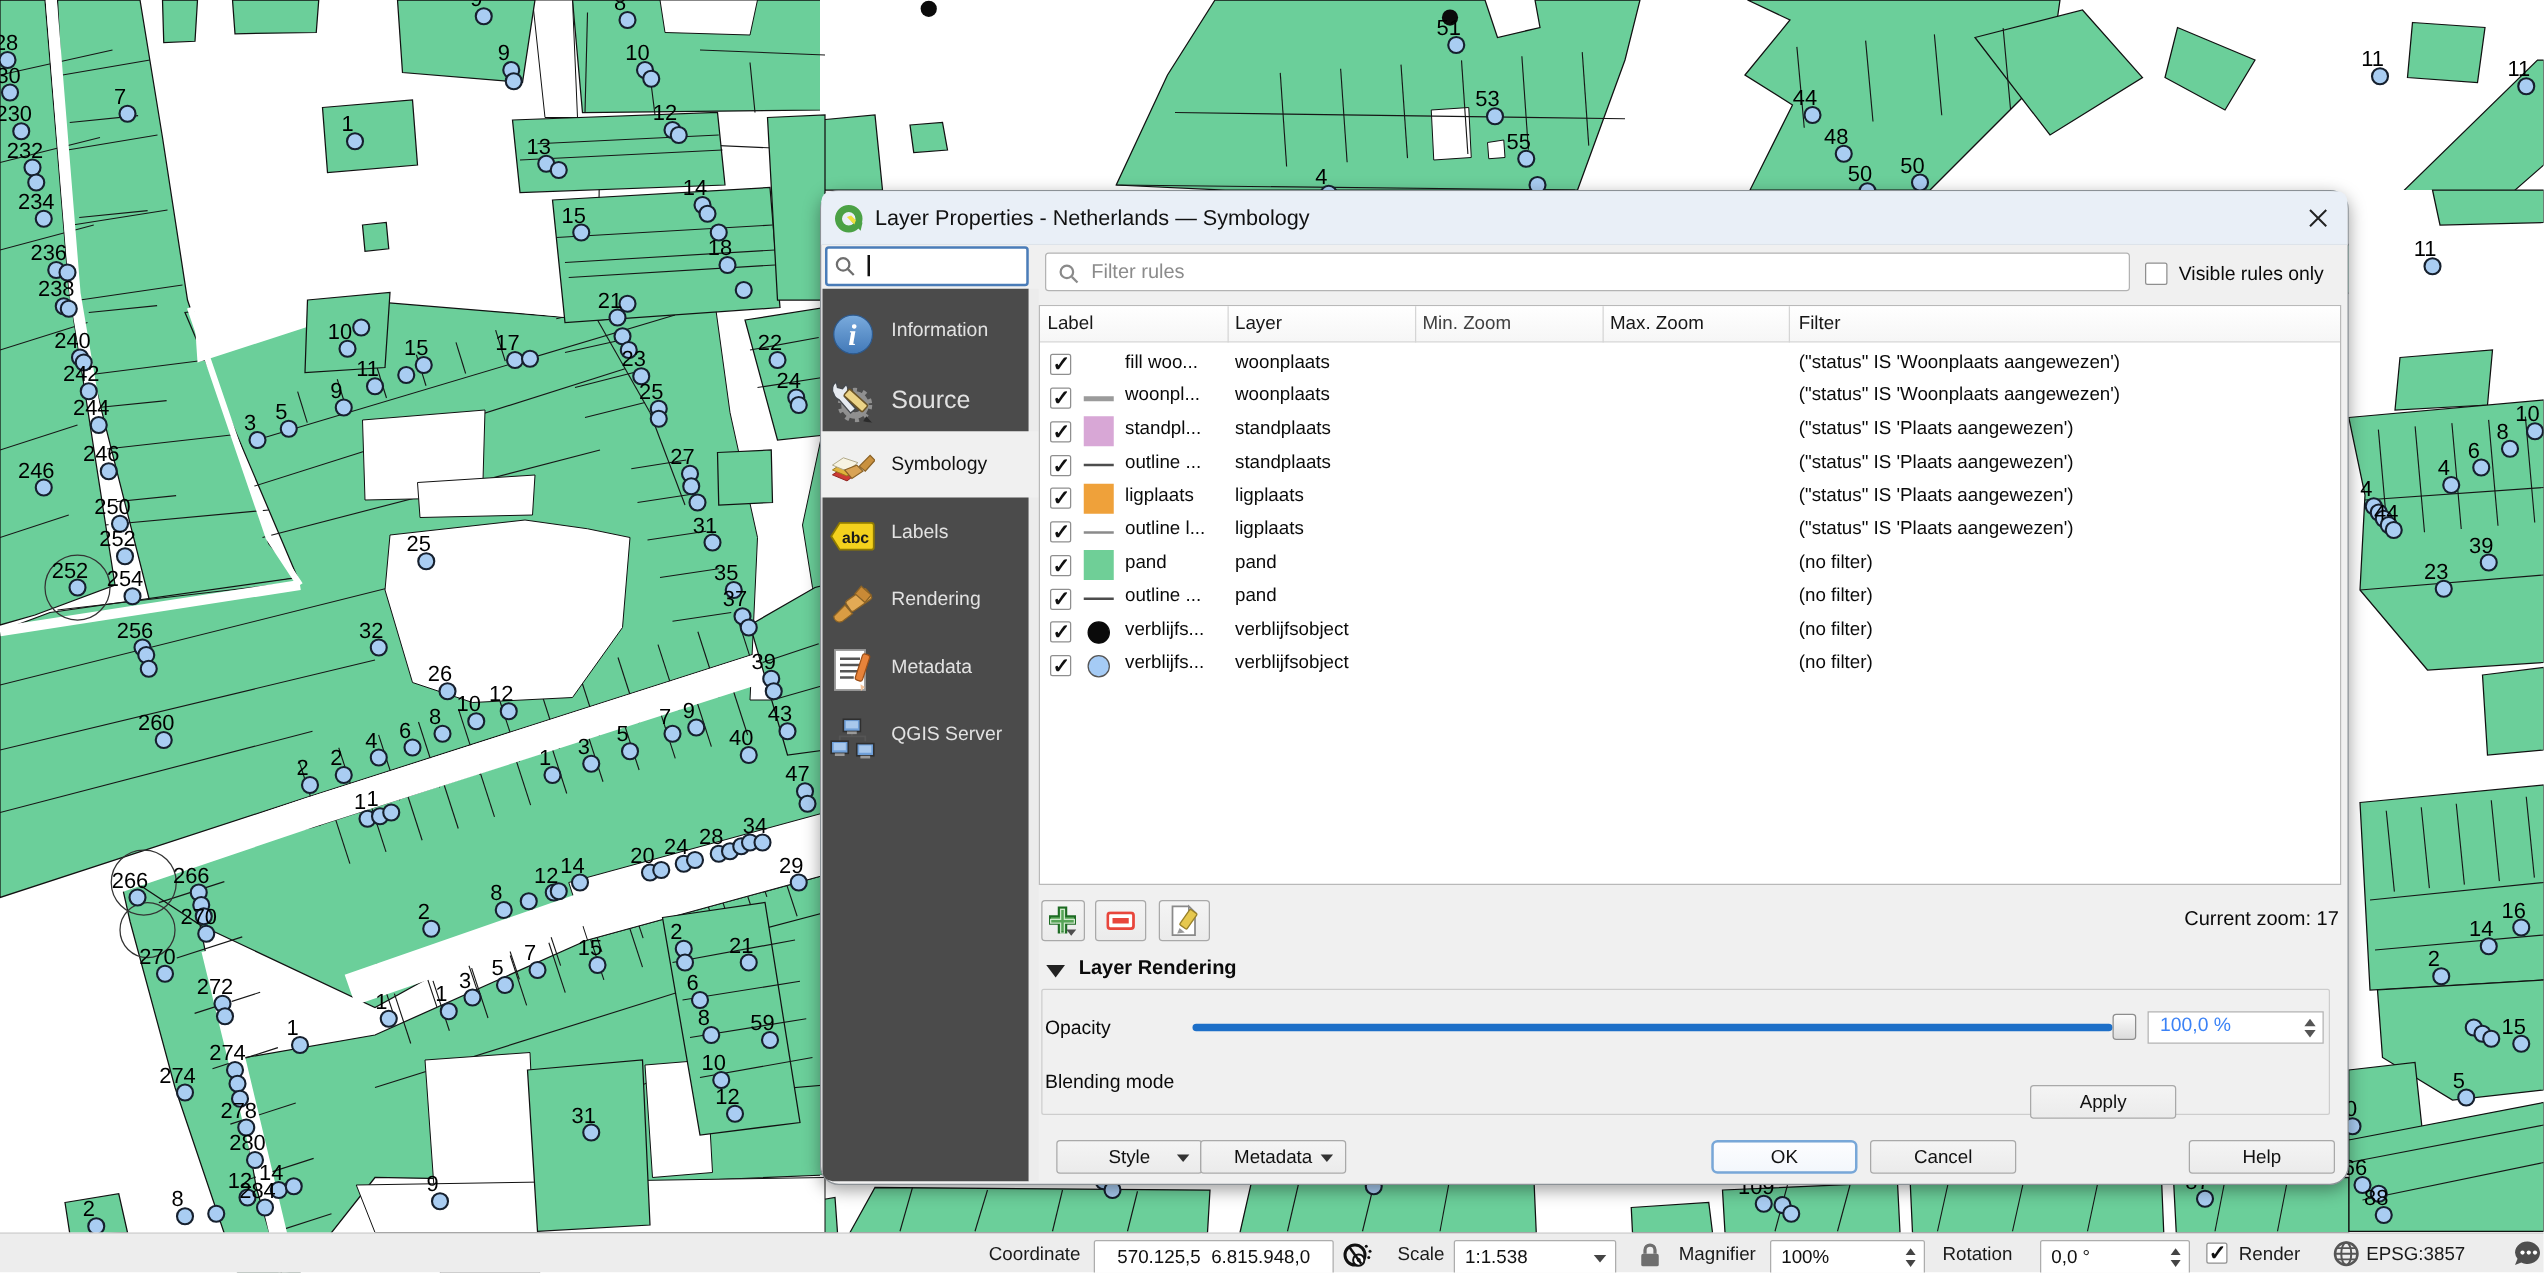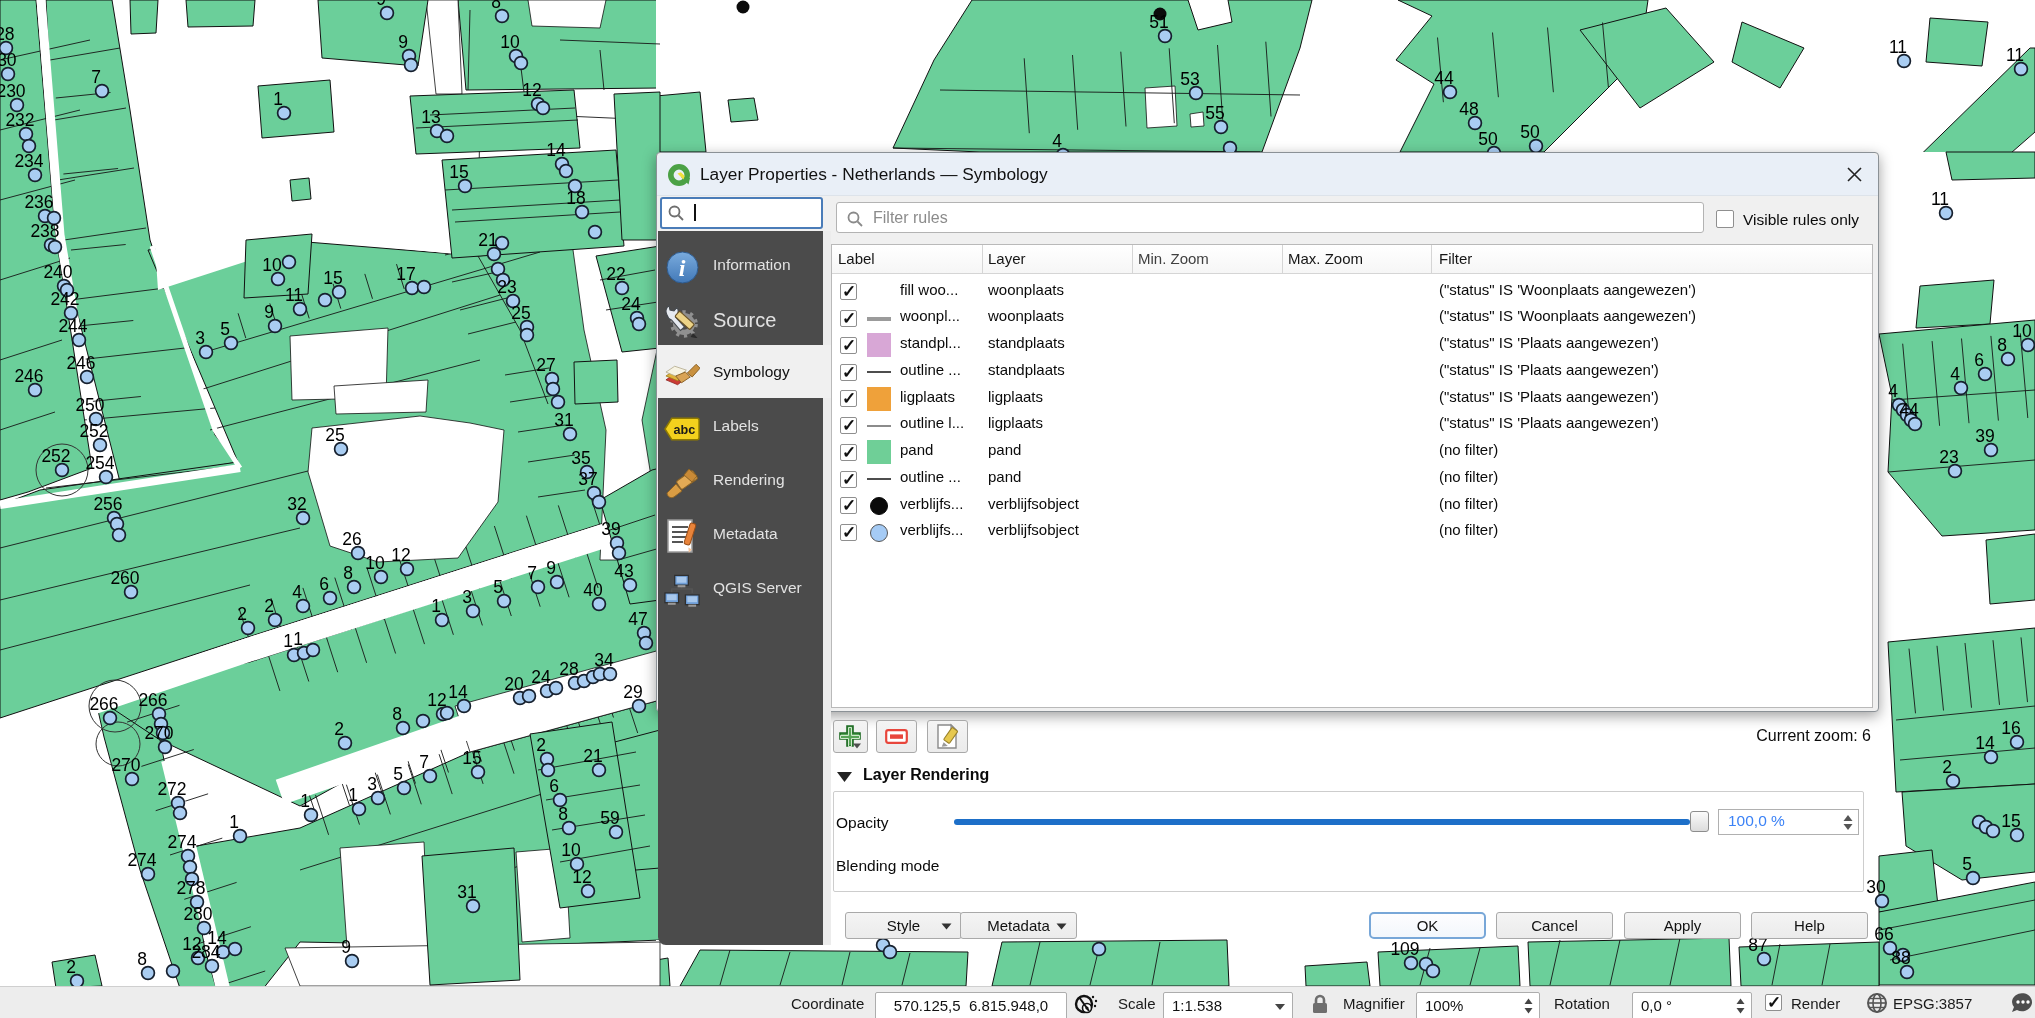--- a/index.html
+++ b/index.html
@@ -632,21 +632,21 @@
       </svg>
   <div class="sbtx" style="left:1893px">EPSG:3857</div>
   <svg style="position:absolute;left:2010px;top:5px" width="24" height="23" viewBox="0 0 24 23">
         <path d="M2,10 a10,9 0 1 1 5,8 l-5,2 2,-5 a9,9 0 0 1 -2,-5z" fill="#4e4e4e"></path>
         <circle cx="8" cy="10" r="1.7" fill="#fff"></circle>
         <circle cx="13" cy="10" r="1.7" fill="#fff"></circle>
         <circle cx="18" cy="10" r="1.7" fill="#fff"></circle>
       </svg>
 </div>
 
-<div style="position:absolute;left:656px;top:152px;width:1223px;height:560px;background:#f0f0f0;border:1px solid #8b9196;border-radius:4px;box-shadow:0 4px 14px rgba(0,0,0,0.38)">
+<div style="position:absolute;left:656px;top:152px;width:1223px;height:796px;background:#f0f0f0;border:1px solid #8b9196;border-radius:15px;box-shadow:0 4px 14px rgba(0,0,0,0.38)">
 
   <div style="position:absolute;left:0;top:0;width:100%;height:43px;background:#e9eff7;border-radius:8px 8px 0 0;border-bottom:1px solid #dde3ea"></div>
   <svg style="position:absolute;left:11px;top:11px" width="23" height="23" viewBox="0 0 23 23">
         <circle cx="11" cy="11" r="8.2" fill="none" stroke="#4ba145" stroke-width="5.6"></circle>
         <path d="M13,13 L20.5,20.5 L22,14 Z" fill="#4ba145"></path>
         <path d="M9.5,9.5 l6,6 1.2,-3.4 -3.8,-3.8z" fill="#f0e13c"></path>
       </svg>
   <div style="position:absolute;left:43px;top:11px;font-size:17.3px;color:#111">Layer Properties - Netherlands — Symbology</div>
   <svg style="position:absolute;left:1190px;top:14px" width="15" height="15">
         <path d="M1,1 L14,14 M14,1 L1,14" stroke="#222" stroke-width="1.6"></path>
@@ -864,21 +864,21 @@
         <rect x="1.2" y="1.2" width="20.6" height="12.6" rx="2" fill="#fff" stroke="#e8463c" stroke-width="2.2"></rect>
         <rect x="5" y="5.4" width="13" height="4.4" fill="#e8463c"></rect>
       </svg>
   <div class="btn" style="left:270px;top:567px;width:41px;height:33px"></div>
   <svg style="position:absolute;left:279px;top:570px" width="24" height="27" viewBox="0 0 24 27">
         <path d="M2,2 h13 l5,5 v18 h-18z" fill="#fff" stroke="#8a8a8a" stroke-width="1.4"></path>
         <path d="M15,2 l5,5 h-5z" fill="#e0e0e0" stroke="#8a8a8a" stroke-width="1.2"></path>
         <rect x="11.5" y="5" width="7" height="15" rx="1" transform="rotate(35 15 12)" fill="#e6c84e" stroke="#99812a" stroke-width="1.1"></rect>
         <path d="M7.5,19.5 l4.5,3.2 -6,1.4z" fill="#9a9a9a" transform="rotate(5 9 21)"></path>
       </svg>
-  <div style="position:absolute;right:7px;top:574px;font-size:16px;color:#0a0a0a">Current zoom: 6</div>
+  <div style="position:absolute;right:7px;top:574px;font-size:16px;color:#0a0a0a">Current zoom: 17</div>
 
   <svg style="position:absolute;left:179px;top:617px" width="17" height="13">
         <path d="M1,2 L16,2 L8.5,12z" fill="#222"></path>
       </svg>
   <div style="position:absolute;left:206px;top:613px;font-size:16px;font-weight:bold;color:#0a0a0a">Layer Rendering</div>
   <div style="position:absolute;left:176px;top:638px;width:1031px;height:101px;border:1px solid #cdcdcd;border-radius:2px"></div>
 
   <div style="position:absolute;left:179px;top:661px;font-size:15.5px;color:#0a0a0a">Opacity</div>
   <div style="position:absolute;left:297px;top:666px;width:736px;height:6px;background:#1d6fc8;border-radius:3px"></div>
   <div style="position:absolute;left:1033px;top:658px;width:19px;height:21px;background:linear-gradient(#fbfbfb,#dcdcdc);border:1px solid #8d8d8d;border-radius:3px"></div>
@@ -896,16 +896,16 @@
           <path d="M0.5,0.5 L10.5,0.5 L5.5,6.5z" fill="#333"></path>
         </svg>
   </div>
   <div class="btn" style="left:303px;top:759px;width:117px">Metadata
     <svg style="position:absolute;right:9px;top:10px" width="11" height="7">
           <path d="M0.5,0.5 L10.5,0.5 L5.5,6.5z" fill="#333"></path>
         </svg>
   </div>
   <div class="btn" style="left:712px;top:759px;width:117px;border:2px solid #78a7d8;background:linear-gradient(#fdfdff,#f3f7fc);line-height:23px;border-radius:5px">OK</div>
   <div class="btn" style="left:839px;top:759px;width:117px">Cancel</div>
-  <div class="btn" style="left:967px;top:759px;width:117px">Apply</div>
+  <div class="btn" style="left:967px;top:715px;width:117px">Apply</div>
   <div class="btn" style="left:1094px;top:759px;width:117px">Help</div>
 </div>
 </div>
 
 </body></html>

